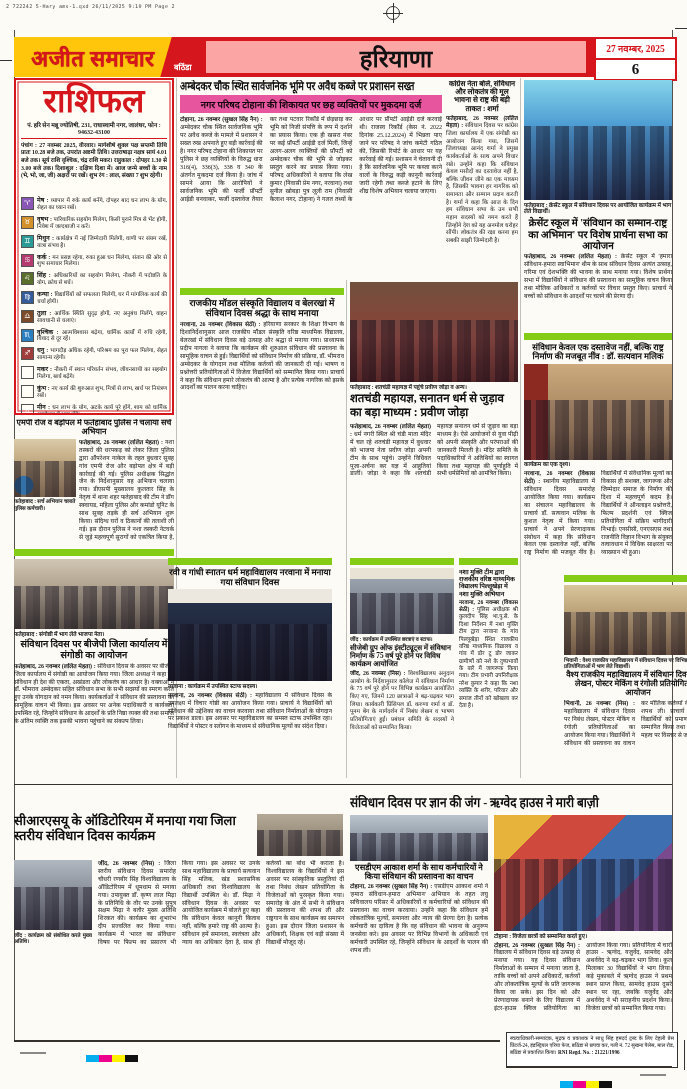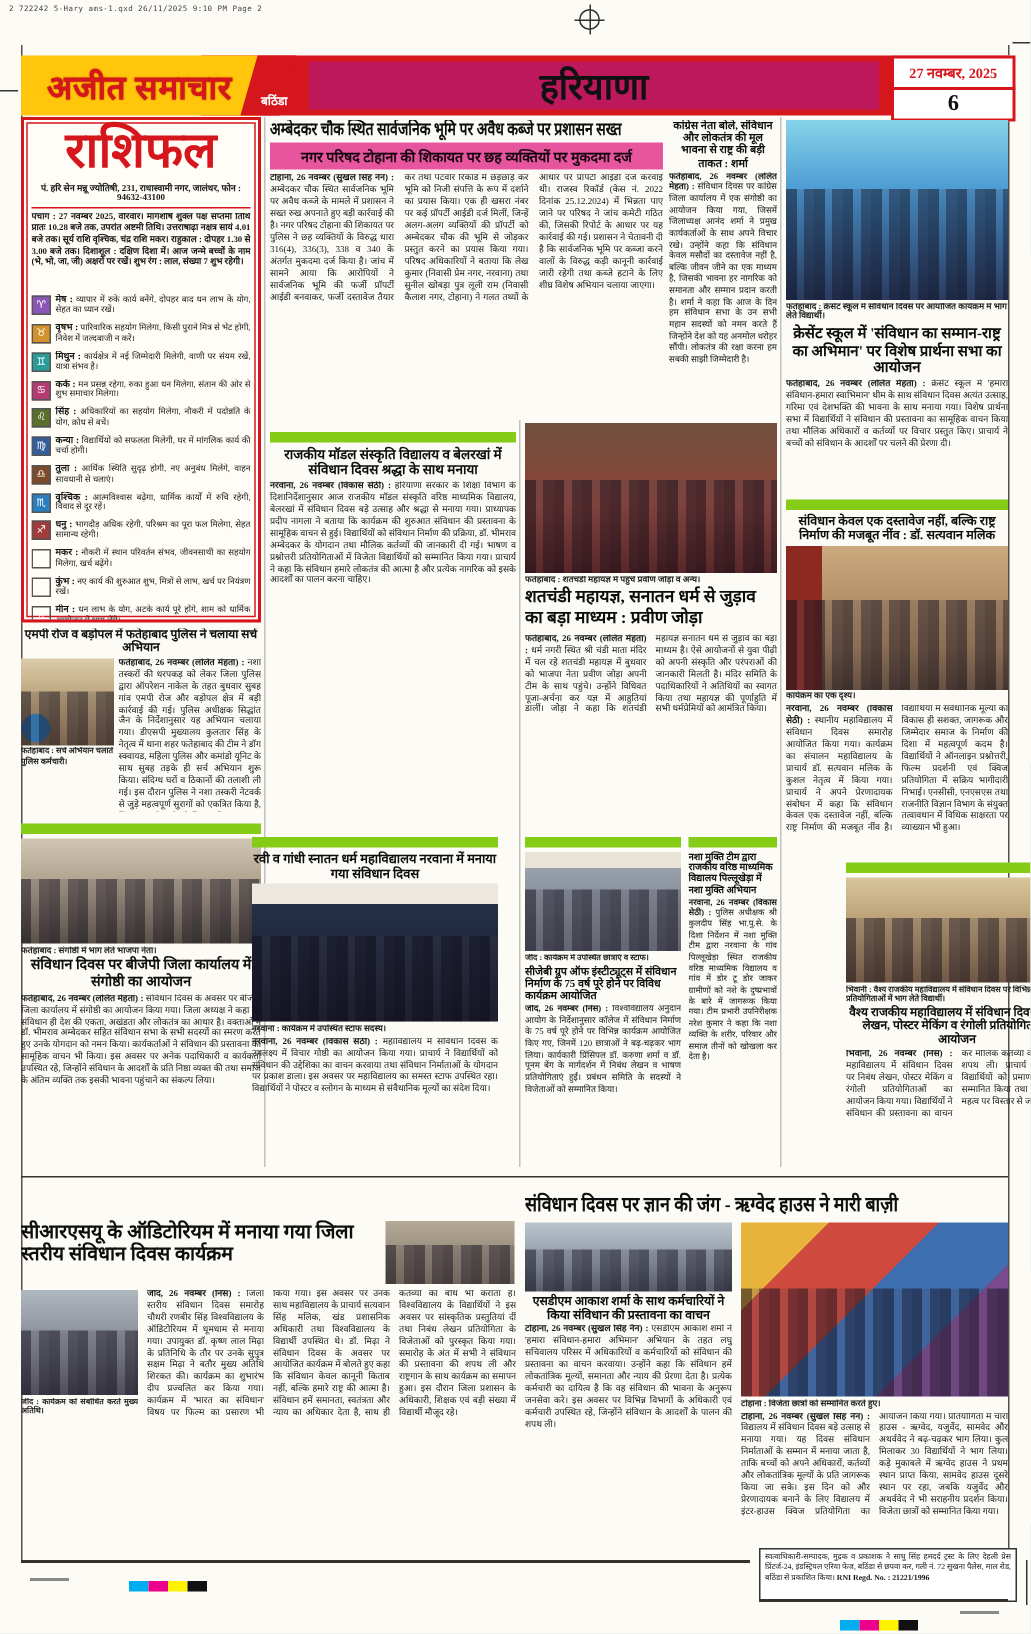--- a/index.html
+++ b/index.html
@@ -10,21 +10,21 @@
   .regmark{width:12px;height:12px;border:1px solid #333;border-radius:50%;}
   .regmark::before{content:"";position:absolute;left:50%;top:-4px;bottom:-4px;width:1px;background:#333;}
   .regmark::after{content:"";position:absolute;top:50%;left:-4px;right:-4px;height:1px;background:#333;}
   .tick{background:#333;}
   
   .mast-red{background:#d6161d;}
   .mast-yellow{background:#ffc60b;display:flex;align-items:center;justify-content:center;}
   .paper-title{font-size:22px;font-weight:bold;color:#d6161d;letter-spacing:.5px;text-shadow:0 0 1px #a00;}
   .slant{background:#d6161d;transform:skewX(-16deg);}
   .edition{color:#fff;font-size:8px;font-weight:bold;}
-  .cream{background:#be185d;display:flex;align-items:flex-end;justify-content:center;}
+  .cream{background:#fca5a5;display:flex;align-items:flex-start;justify-content:center;}
   .section-title{font-size:24px;font-weight:bold;color:#111;}
   .datebox{background:#fff;border:2px solid #d6161d;display:flex;align-items:center;justify-content:center;
            color:#d6161d;font-weight:bold;font-size:9.5px;}
   .pagenobox{background:#fff;border:2px solid #d6161d;display:flex;align-items:center;justify-content:center;
            color:#111;font-weight:bold;font-size:15px;}
   
   .vrule{width:1px;background:#c2c0ba;}
   .hrule{height:1px;background:#35322e;}
   
   .horo{border:2px solid #d6161d;box-shadow:inset 0 0 0 1.5px #fff,inset 0 0 0 2.5px #d6161d;background:#fffdf6;padding:4px 5px;box-sizing:border-box;overflow:hidden;}

